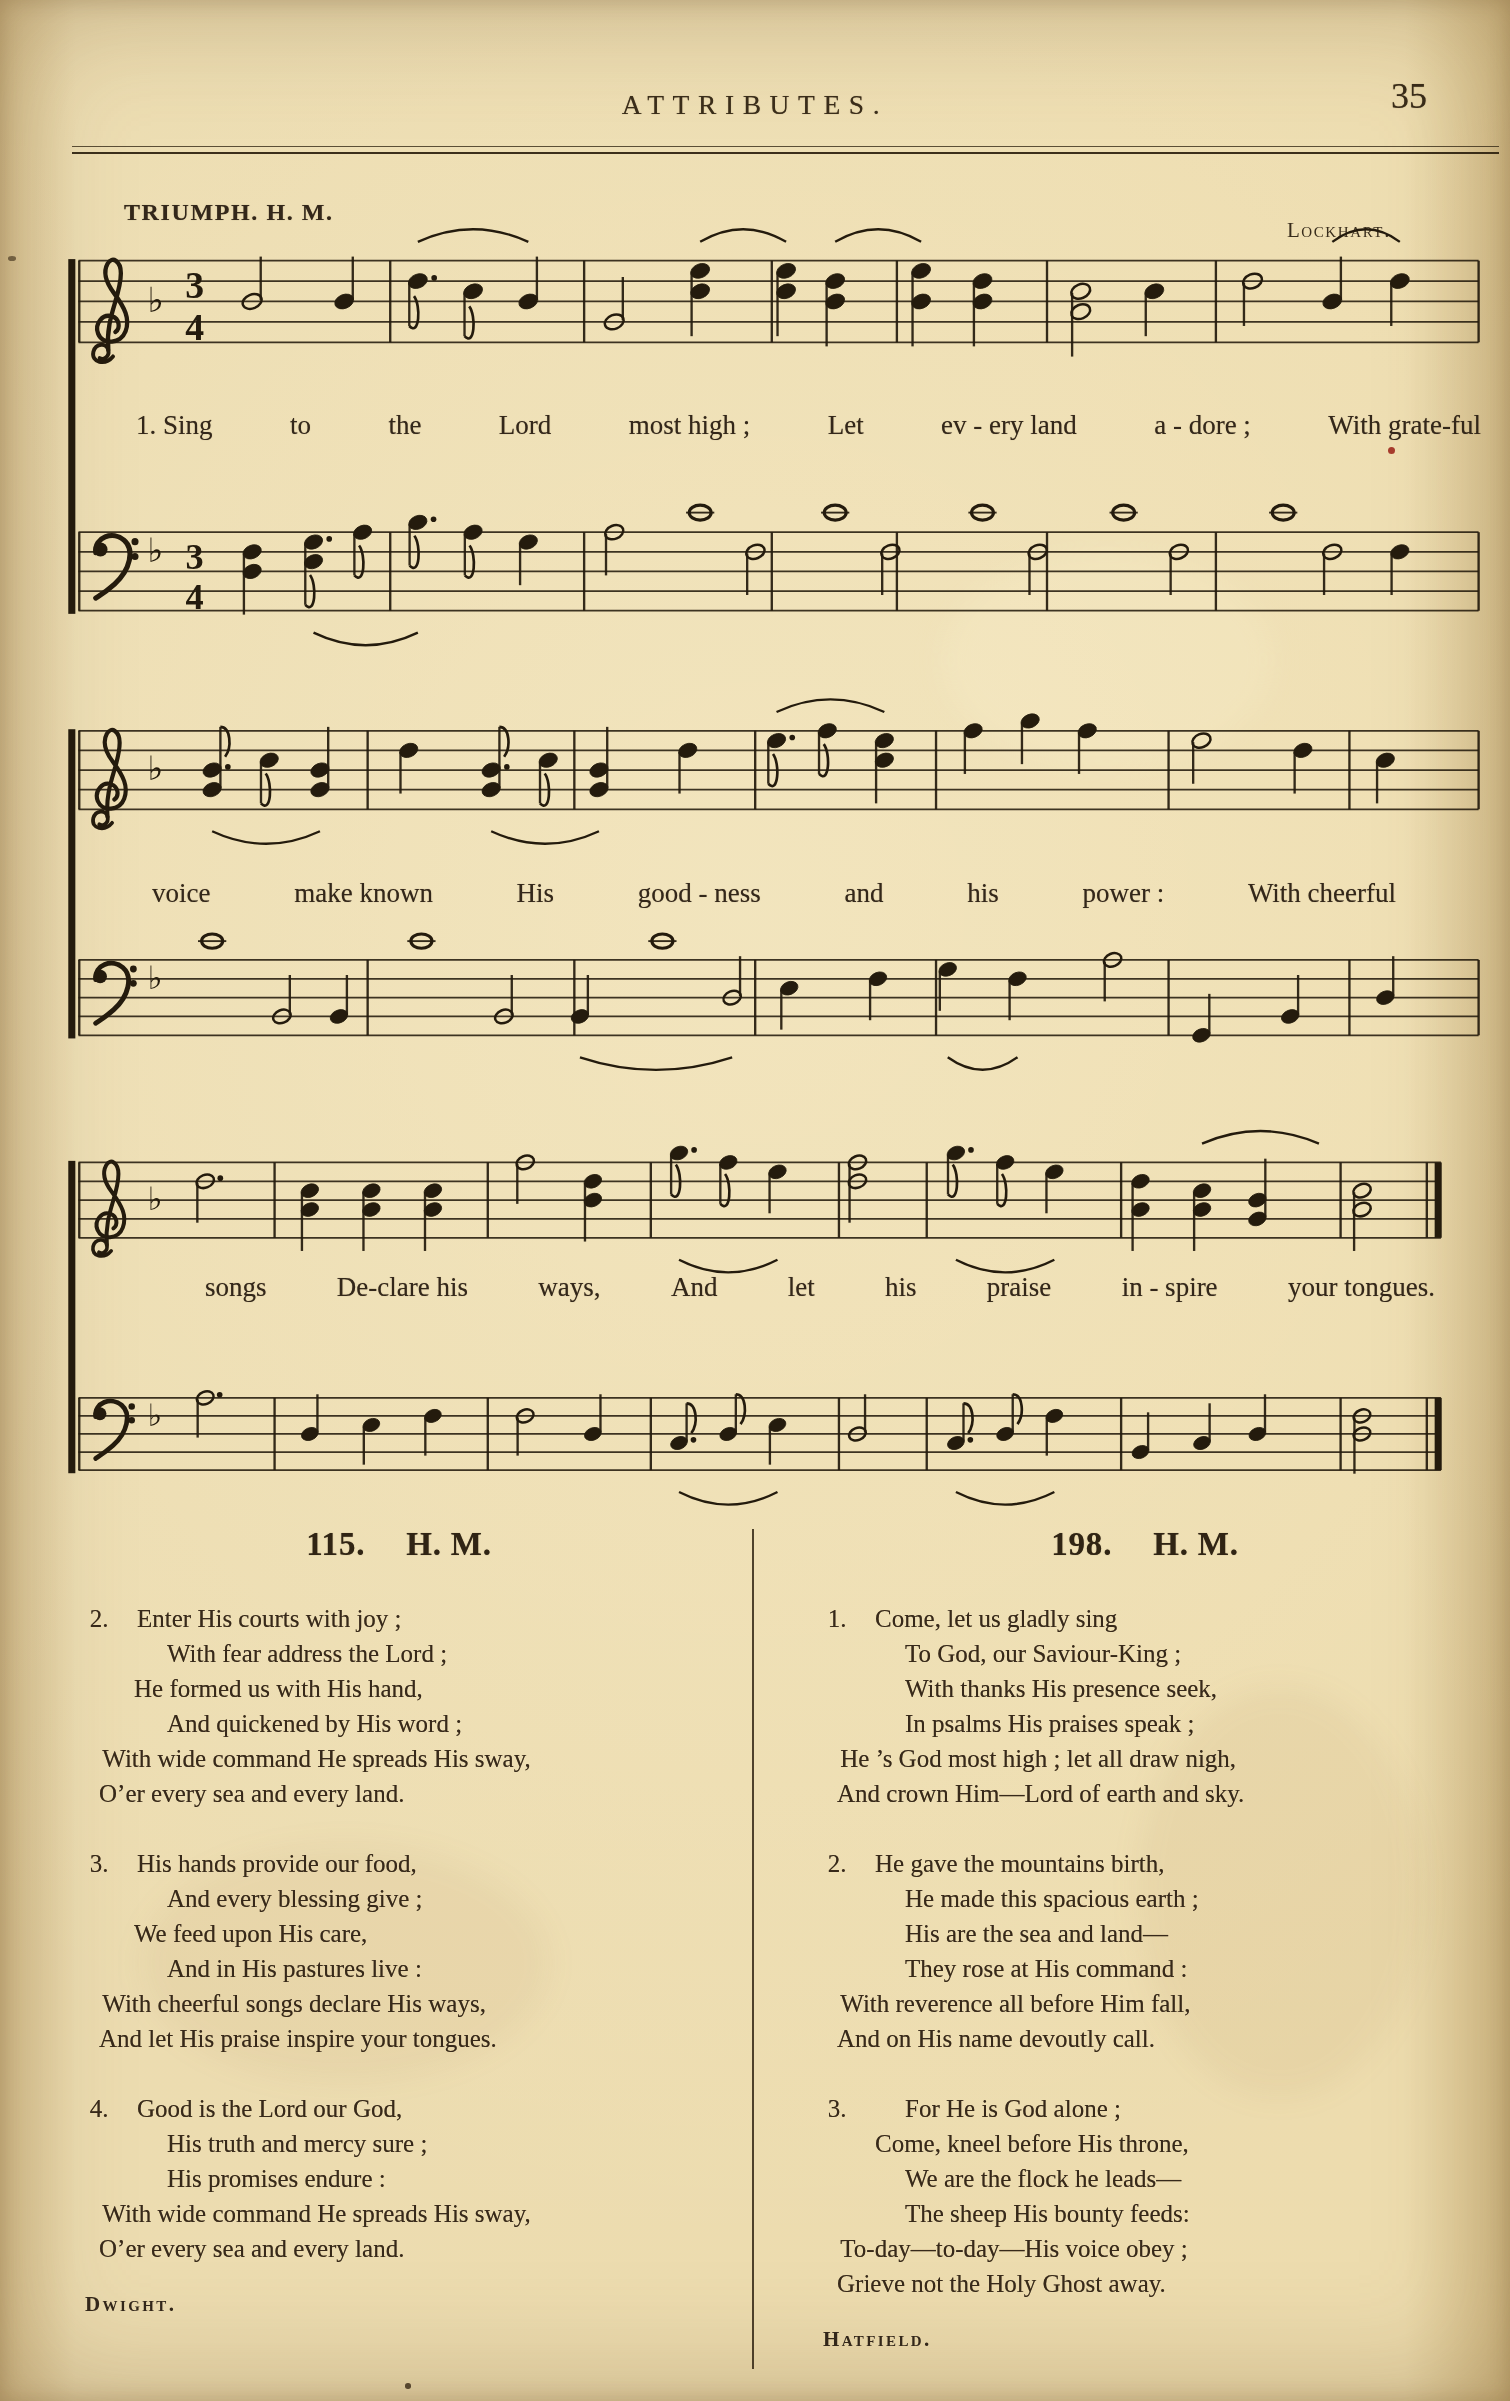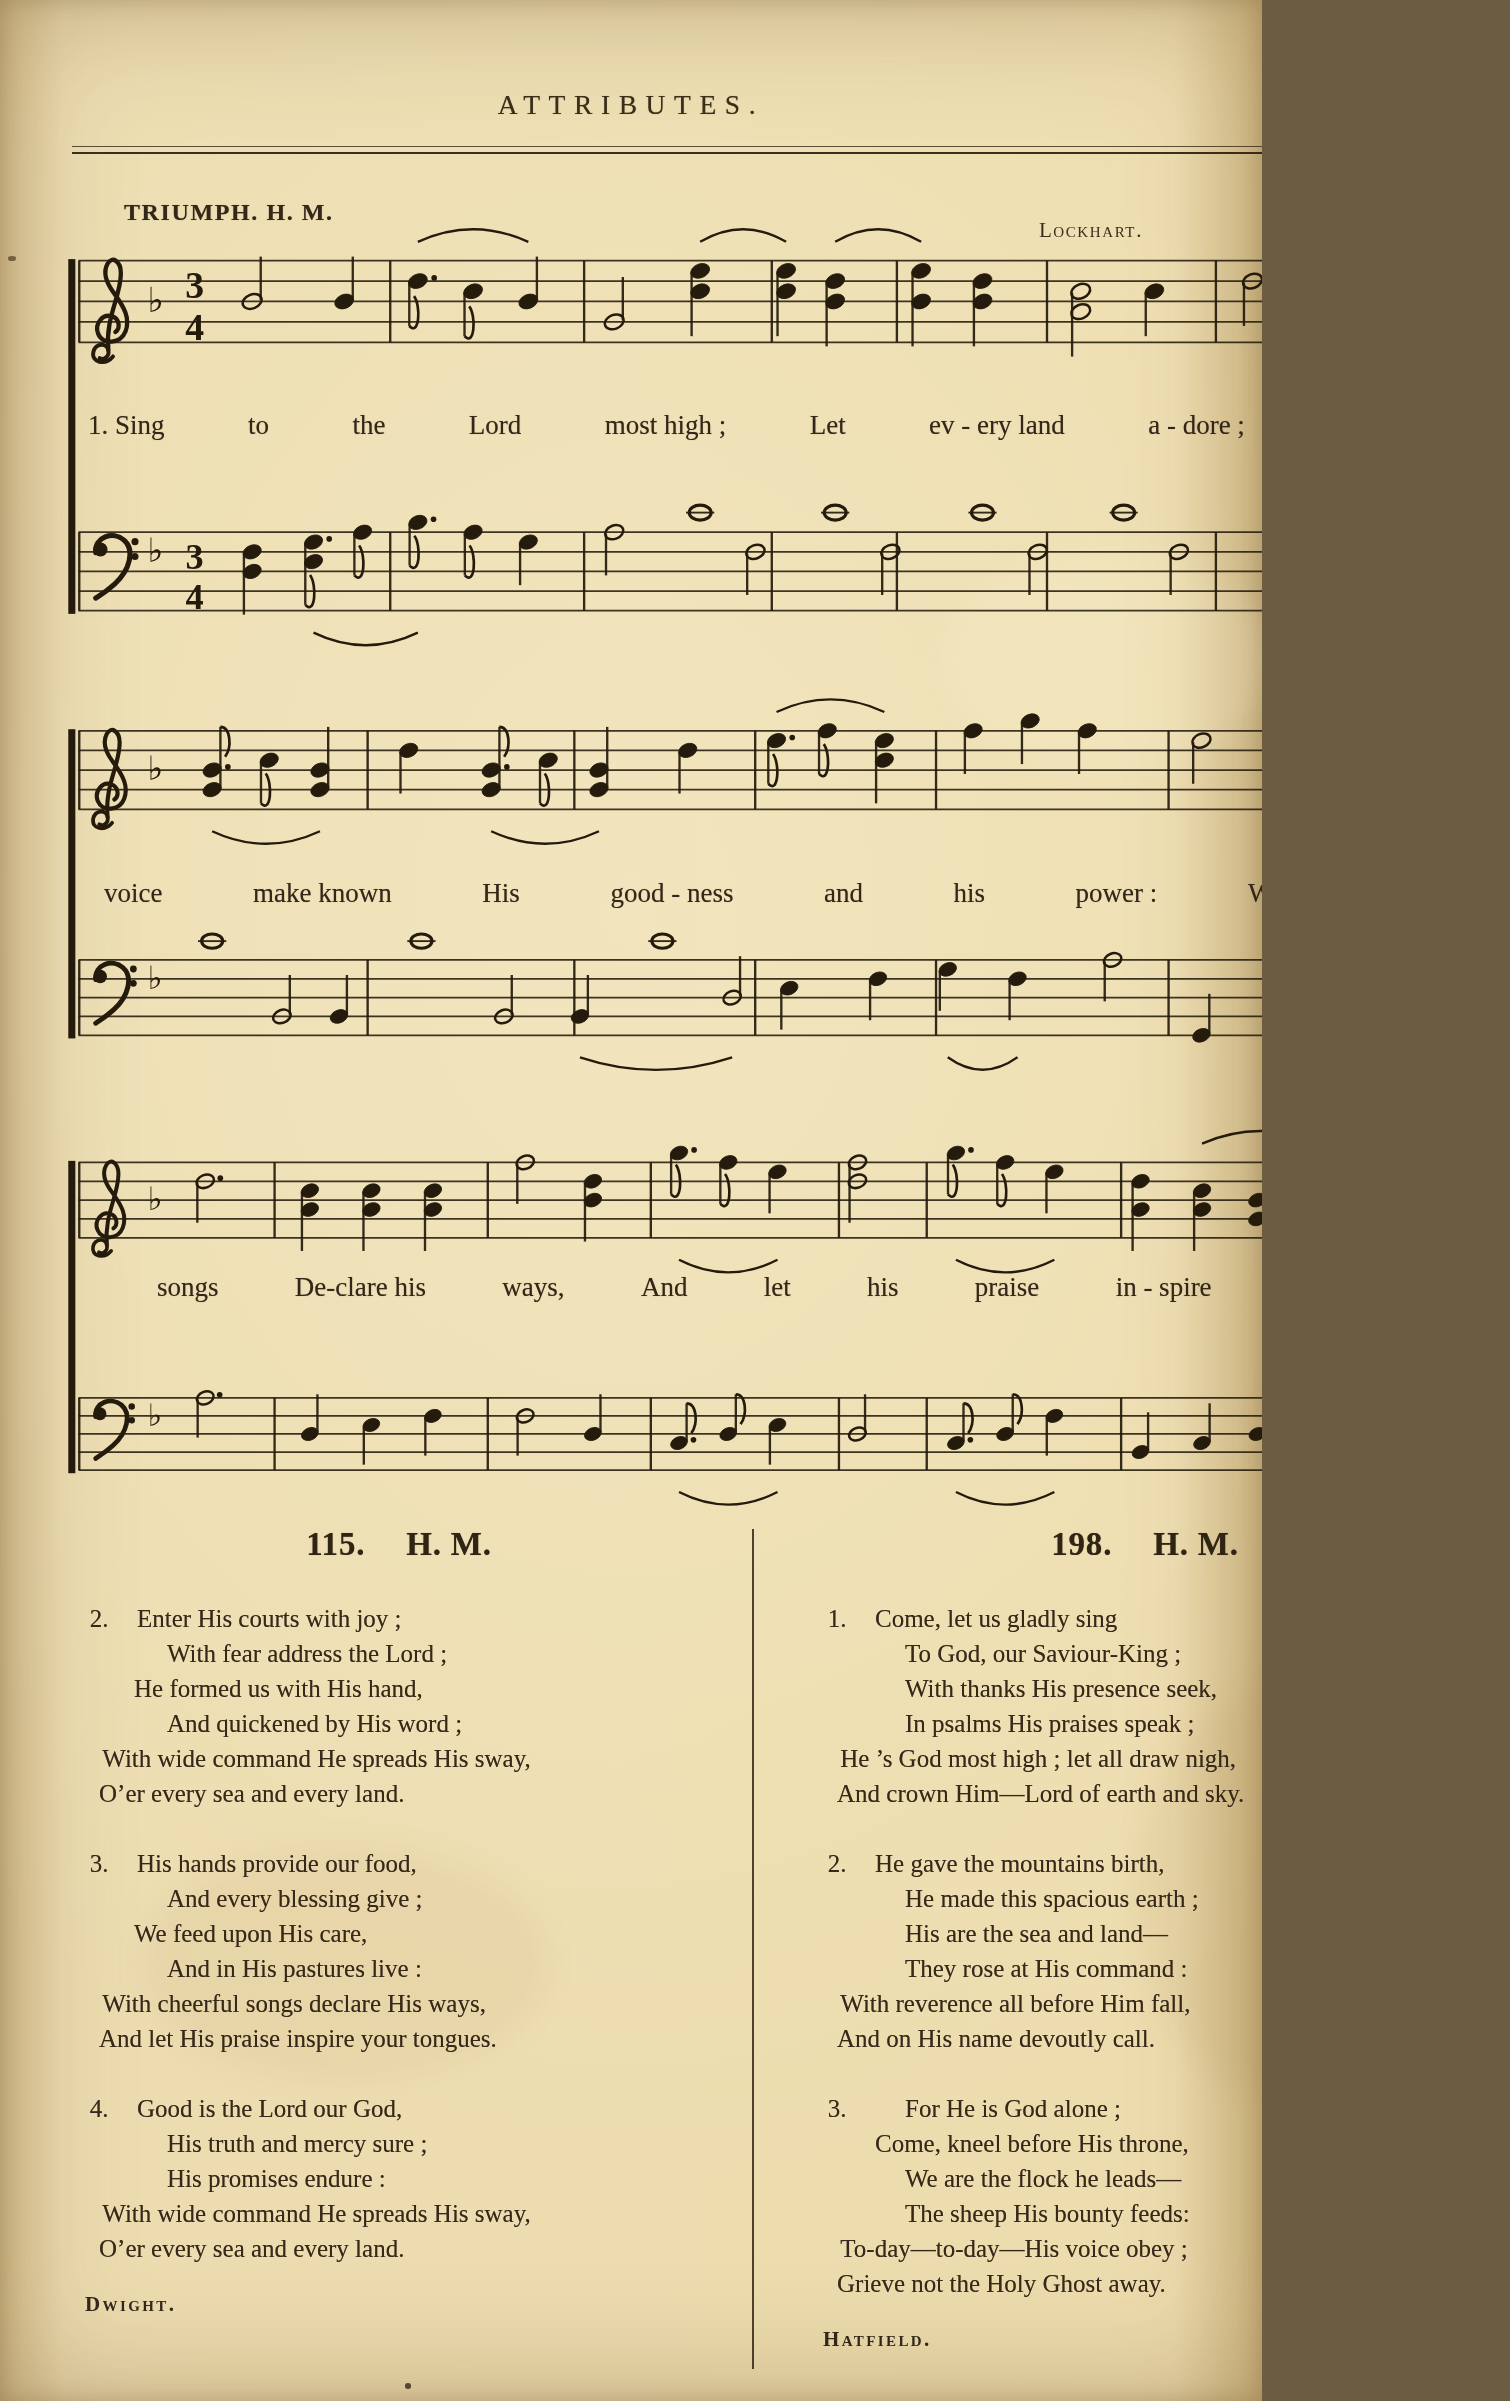--- a/index.html
+++ b/index.html
@@ -1,17 +1,17 @@
 <!DOCTYPE html>
 <html style="font-size:12.6px"><head>
 <meta charset="utf-8">
 <style>
   html,body{margin:0;padding:0;background:#6b5c42;}
   .page{
-    position:relative; width:1262px; height:2401px; overflow:hidden;
+    position:relative; width:1510px; height:2401px; overflow:hidden;
     background:
       radial-gradient(ellipse 130% 90% at 50% 38%, rgba(255,248,222,.30), rgba(0,0,0,0) 62%),
       linear-gradient(90deg, #dcc694 0%, #ecdcb0 5%, #eddcae 93%, #d9c28c 100%),
       #e9d8a9;
     box-shadow: inset 0 0 126px rgba(110,80,35,.38), inset 0 0 22px rgba(90,60,25,.25);
     font-family:"Liberation Serif", serif; color:#35291a;
   }
   .stain{position:absolute;border-radius:50%;filter:blur(14px);pointer-events:none;}
   .running-head{position:absolute;top:75px;left:0;width:100%;height:63px;}
   .head-title{position:absolute;left:0;top:14px;width:100%;text-align:center;
@@ -19,21 +19,21 @@
   .page-num{position:absolute;left:1391px;top:0;font-size:36px;color:#382b18;
     text-shadow:0 0 0.8px rgba(60,40,15,.6);}
   .head-rule{position:absolute;left:72px;top:146px;width:1427px;height:4.7px;
     border-top:1.6px solid rgba(50,38,18,.78);border-bottom:2.4px solid rgba(45,33,15,.92);}
   .tune-title{position:absolute;left:124px;top:199px;font-size:24px;font-weight:bold;
     letter-spacing:1.6px;color:#33271a;text-shadow:0 0 0.8px rgba(50,35,12,.5);}
   .composer{position:absolute;right:119px;top:218px;font-size:21px;font-variant:small-caps;
     letter-spacing:1.6px;color:#382c1b;}
   .lyric-row{position:absolute;display:flex;justify-content:space-between;align-items:baseline;
     font-size:27px;color:#33271a;text-shadow:0 0 0.8px rgba(55,38,15,.45);z-index:3;}
-  .lyric-row span{white-space:pre;}
+  .lyric-row span{white-space:pre;margin-left:48px;}
   #lyr1{left:88px;width:1393px;top:410px;}
   #lyr2{left:104px;width:1292px;top:878px;}
   #lyr3{left:157px;width:1278px;top:1272px;}
   svg.music{position:absolute;left:0;top:0;z-index:2;pointer-events:none;}
   .columns{position:absolute;top:1526px;left:0;width:100%;height:871px;}
   .col-divider{position:absolute;left:752px;top:3.1px;height:840px;width:2.4px;
     background:rgba(50,38,20,.85);}
   .hymn-col{position:absolute;top:0;}
   #col-115{left:85px;width:628px;}
   #col-116{left:823px;width:644px;}

